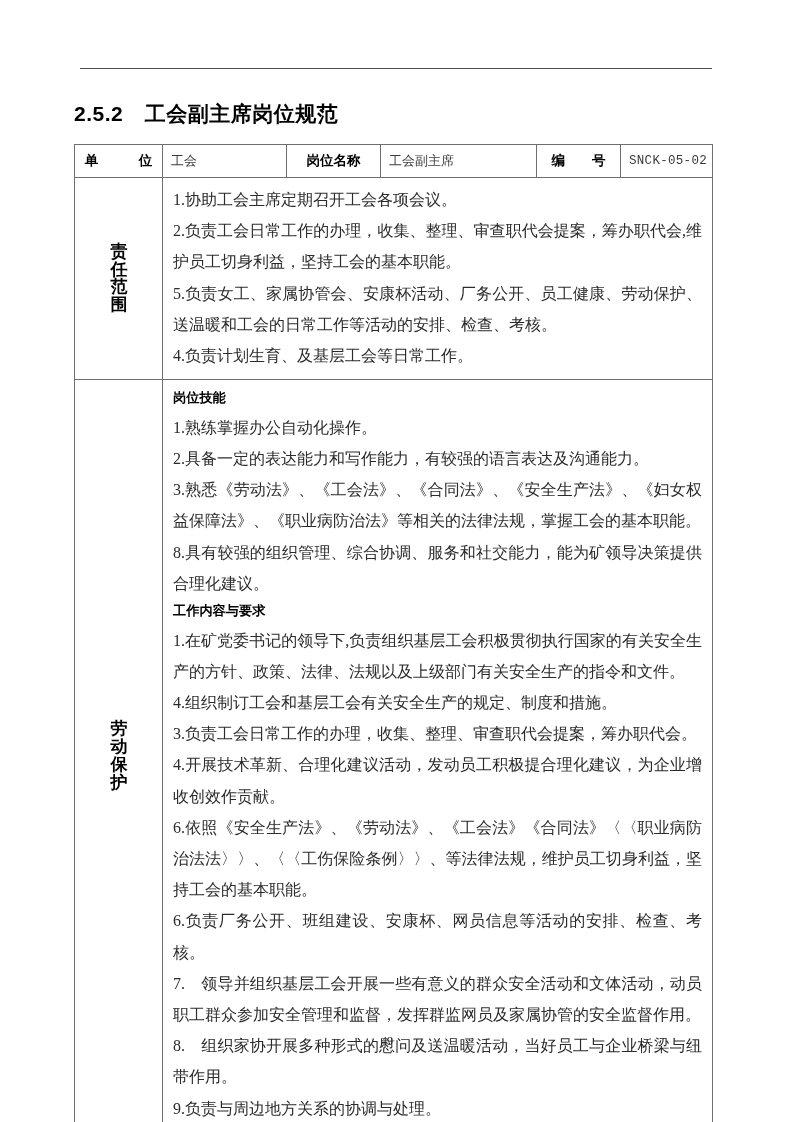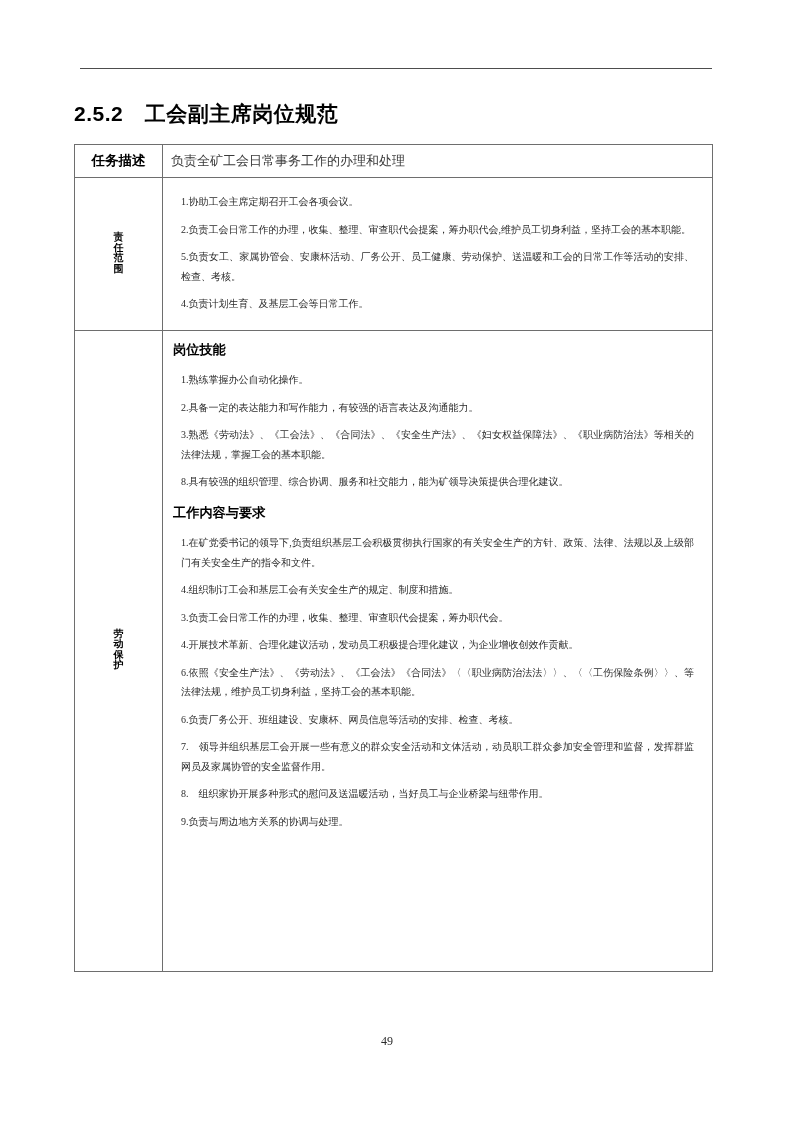--- a/index.html
+++ b/index.html
@@ -92,45 +92,45 @@
 
   
   .vlabel {
     vertical-align: middle !important;
     text-align: center;
     padding: 0 !important;
   }
   .vlabel-inner {
     font-family: "Liberation Sans", "DejaVu Sans", sans-serif;
     font-weight: bold;
-    font-size: 10px;
+    font-size: 17px;
     color: #000;
     line-height: 1.05;
     display: inline-block;
     width: 16px;
     word-break: break-all;
     white-space: normal;
   }
 
   
   .body-cell {
     padding: 6px 10px 8px 10px !important;
     vertical-align: top !important;
   }
   .para {
     font-family: "Liberation Serif", "DejaVu Serif", serif;
-    font-size: 10px;
+    font-size: 16px;
     line-height: 1.95;
     color: #2b2b2b;
-    margin: 8px;
+    margin: 0;
     text-align: justify;
     text-justify: inter-ideograph;
   }
   .subhead {
-    font-family: Liberation Serif, serif;
+    font-family: Liberation Mono, monospace;
     font-weight: bold;
     font-size: 13.2px;
     color: #000;
     margin: 0;
     line-height: 1.95;
   }
 
   
   .page-number {
     position: absolute;
@@ -155,25 +155,29 @@
   <table class="spec">
     <colgroup>
       <col style="width:88px">
       <col style="width:124px">
       <col style="width:94px">
       <col style="width:156px">
       <col style="width:84px">
       <col style="width:92px">
     </colgroup>
     <tbody>
-
       <tr>
-        <td class="lbl">任务描述</td>
-        <td class="val" colspan="5">负责全矿工会日常事务工作的办理和处理</td>
+        <td class="lbl">单　　　位</td>
+        <td class="val">工会</td>
+        <td class="lbl">岗位名称</td>
+        <td class="val">工会副主席</td>
+        <td class="lbl">编　　号</td>
+        <td class="val val-code">SNCK-05-02</td>
       </tr>
+
 
       <tr>
         <td class="vlabel">
           <span class="vlabel-inner">责任范围</span>
         </td>
         <td class="body-cell" colspan="5">
           <div>
             <p class="para">1.协助工会主席定期召开工会各项会议。</p>
             <p class="para">2.负责工会日常工作的办理，收集、整理、审查职代会提案，筹办职代会,维护员工切身利益，坚持工会的基本职能。</p>
             <p class="para">5.负责女工、家属协管会、安康杯活动、厂务公开、员工健康、劳动保护、送温暖和工会的日常工作等活动的安排、检查、考核。</p>

